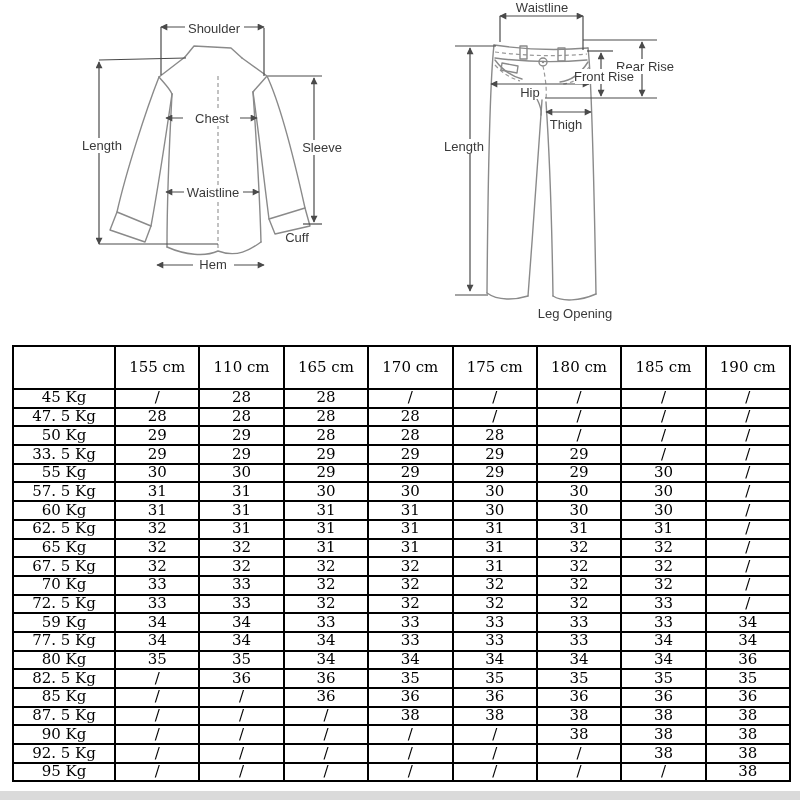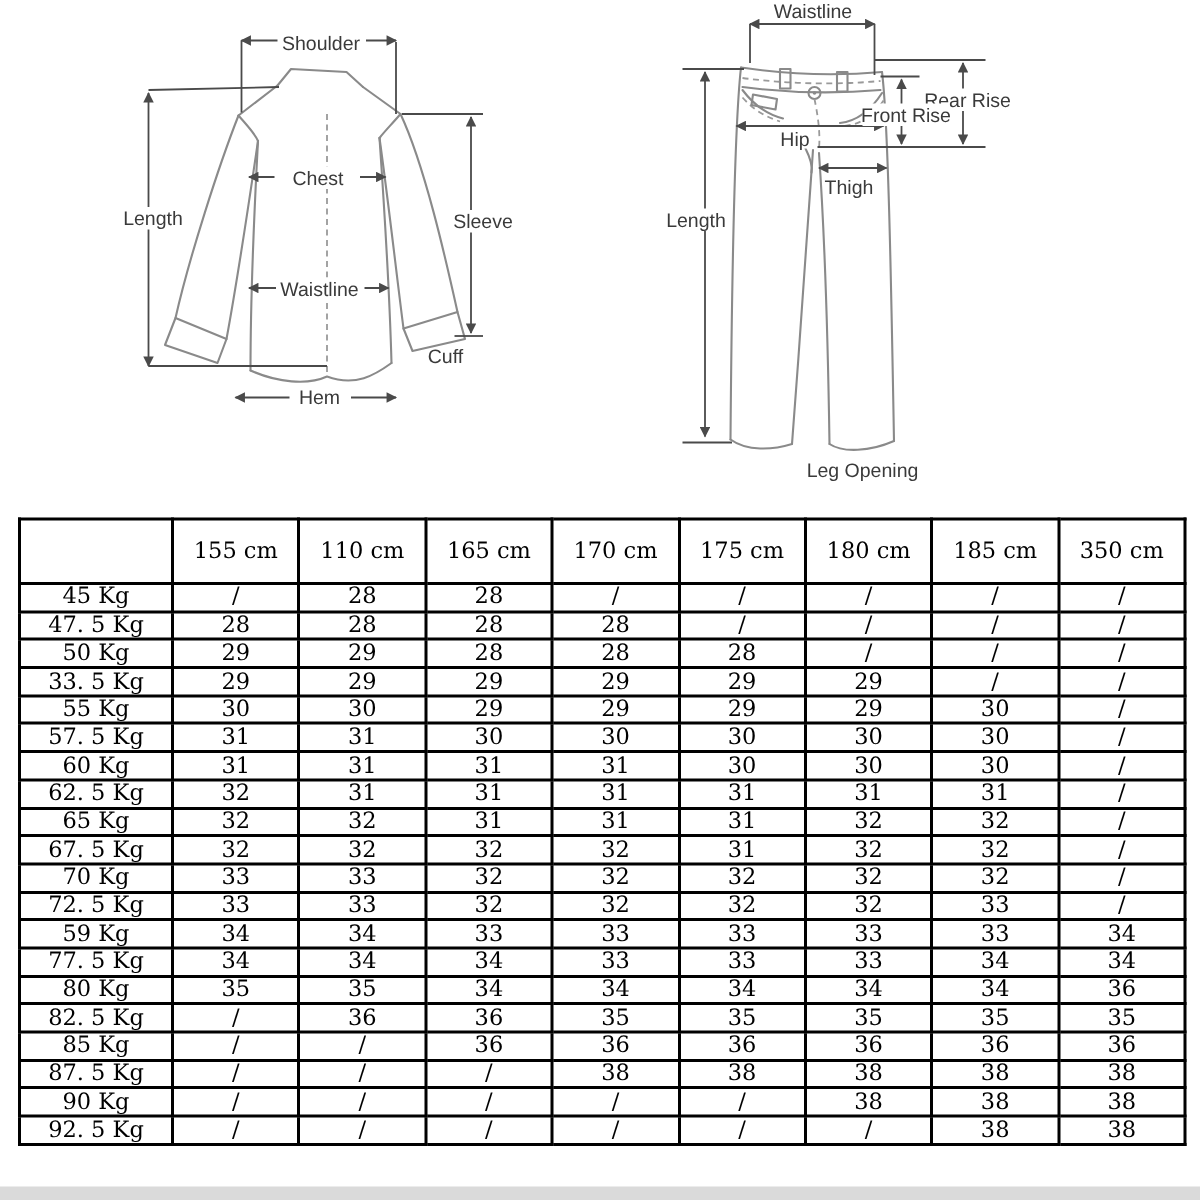--- a/index.html
+++ b/index.html
@@ -139,21 +139,21 @@
       <thead>
         <tr>
           <th></th>
           <th>155 cm</th>
           <th>110 cm</th>
           <th>165 cm</th>
           <th>170 cm</th>
           <th>175 cm</th>
           <th>180 cm</th>
           <th>185 cm</th>
-          <th>350 cm</th>
+          <th>190 cm</th>
         </tr>
       </thead>
       <tbody>
         <tr>
           <th>45 Kg</th>
           <td>/</td>
           <td>28</td>
           <td>28</td>
           <td>/</td>
           <td>/</td>
@@ -363,17 +363,28 @@
           <th>92. 5 Kg</th>
           <td>/</td>
           <td>/</td>
           <td>/</td>
           <td>/</td>
           <td>/</td>
           <td>/</td>
           <td>38</td>
           <td>38</td>
         </tr>
+        <tr>
+          <th>95 Kg</th>
+          <td>/</td>
+          <td>/</td>
+          <td>/</td>
+          <td>/</td>
+          <td>/</td>
+          <td>/</td>
+          <td>/</td>
+          <td>38</td>
+        </tr>
       </tbody>
     </table>
 
   <div class="bottom-bar"></div>
 </div>
 
 </body></html>

